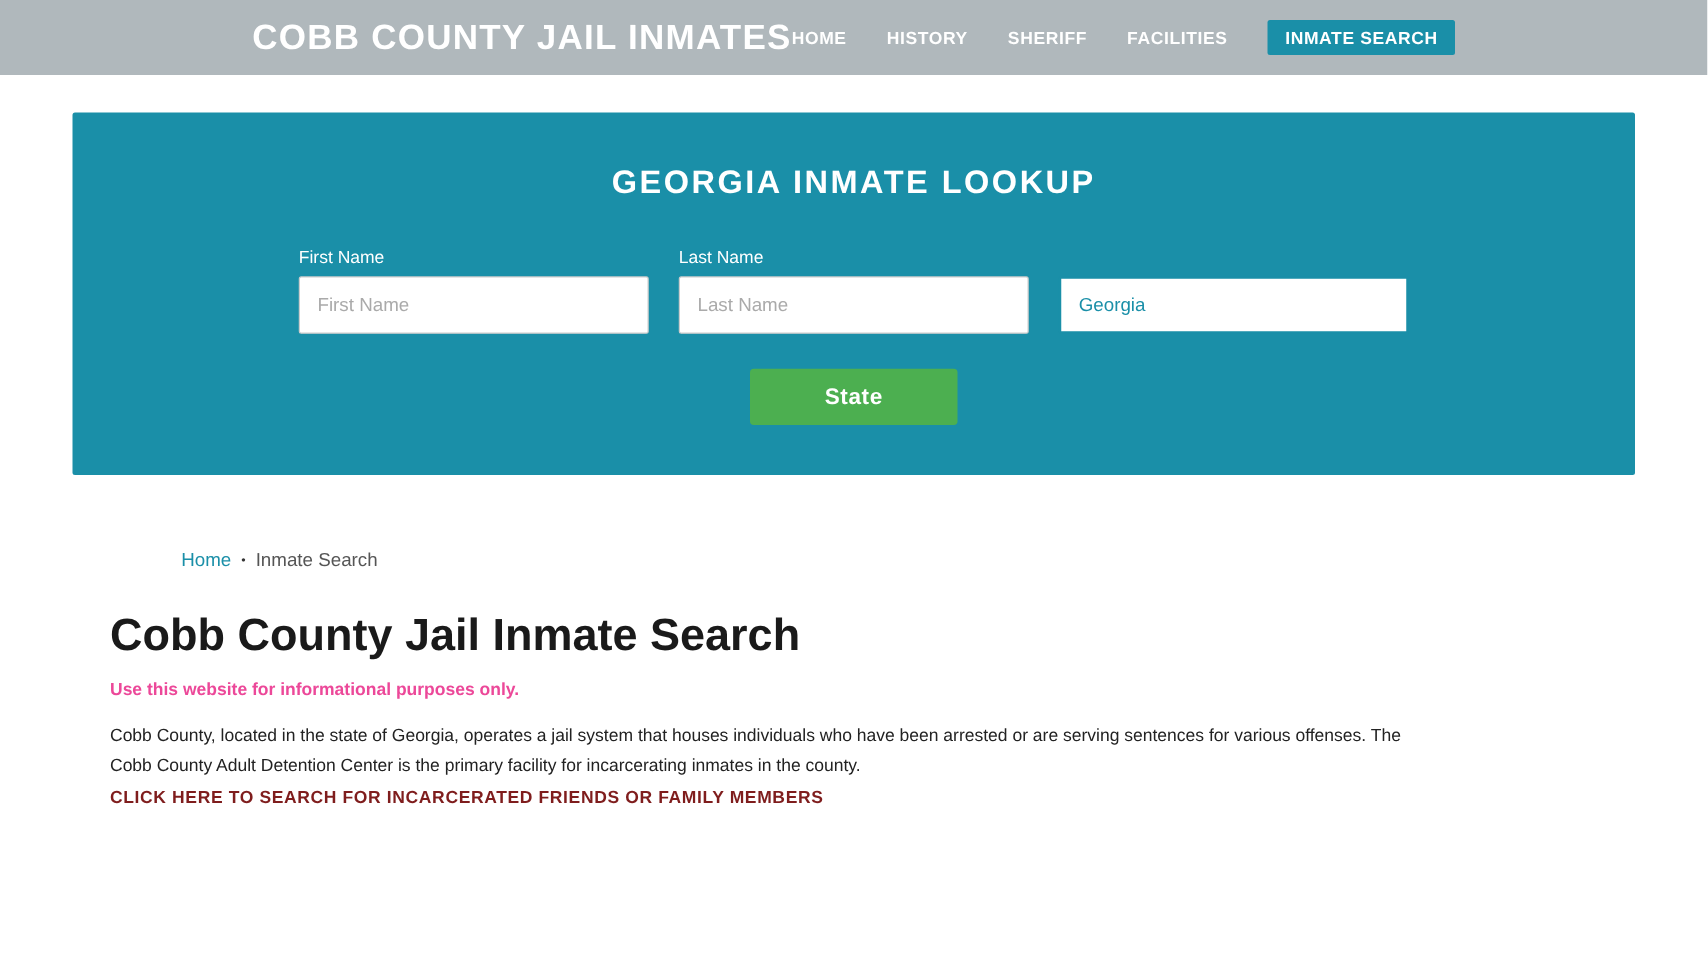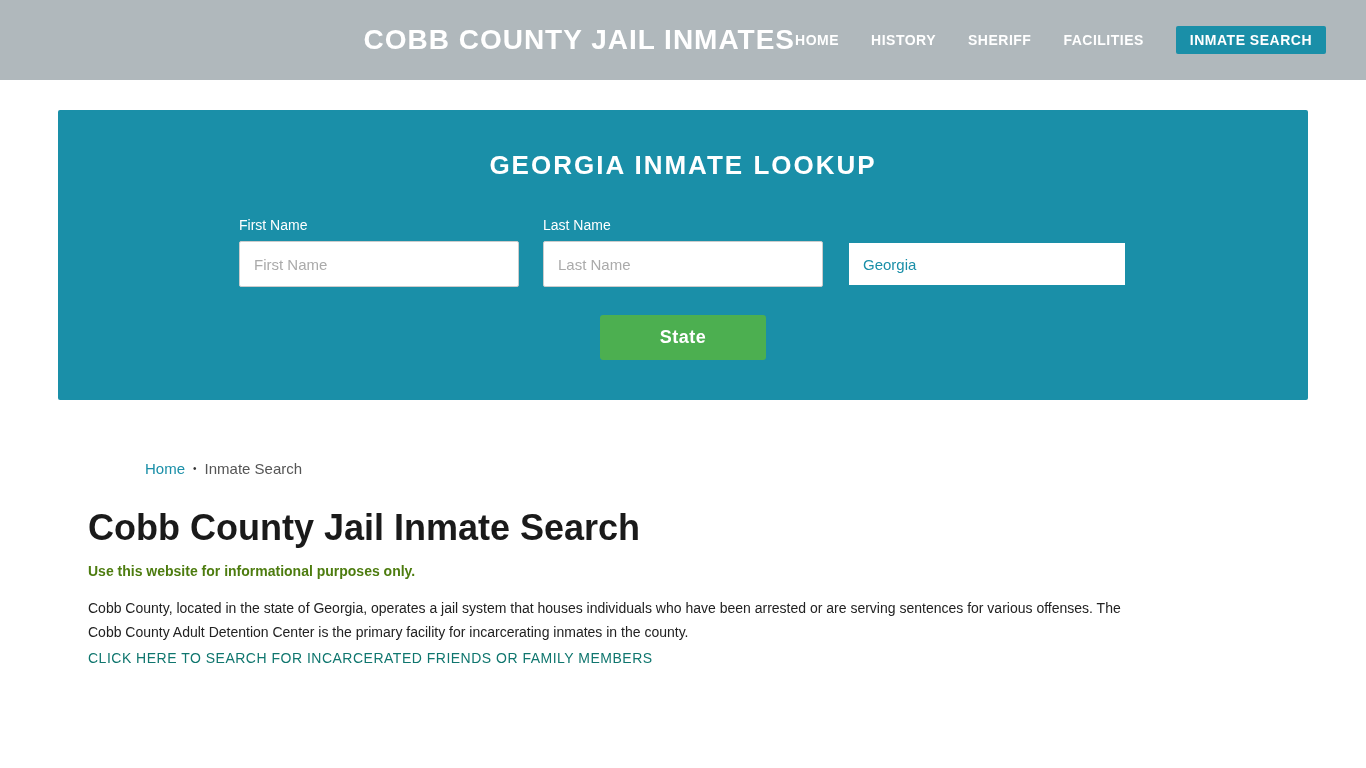--- a/index.html
+++ b/index.html
@@ -13,24 +13,24 @@
       background-color: #ffffff;
       color: #333;
       width: 1366px;
       min-height: 768px;
     }
 
     
     .header {
       background-color: #b0b8bc;
       padding: 0 40px;
-      height: 80px;
+      height: 60px;
       display: flex;
       align-items: center;
-      justify-content: flex-end;
+      justify-content: center;
     }
 
     .site-title {
       color: #ffffff;
       font-size: 28px;
       font-weight: 900;
       letter-spacing: 1px;
       text-transform: uppercase;
     }
 
@@ -165,37 +165,37 @@
     .page-title {
       font-size: 36px;
       font-weight: 700;
       color: #1a1a1a;
       margin-bottom: 14px;
     }
 
     .subtitle {
       font-size: 14px;
       font-weight: 700;
-      color: #4d7c0f;
+      color: #ec4899;
       margin-bottom: 18px;
     }
 
     .description {
       font-size: 14px;
       font-weight: 400;
       color: #222;
       line-height: 1.7;
       margin-bottom: 4px;
       max-width: 1060px;
     }
 
     .cta-link {
-      color: #0f766e;
-      font-size: 14px;
-      font-weight: 400;
+      color: #7f1d1d;
+      font-size: 14px;
+      font-weight: 700;
       text-transform: uppercase;
       text-decoration: none;
       letter-spacing: 0.5px;
       cursor: pointer;
     }
   </style>
 </head>
 <body>
 
 <header class="header">

